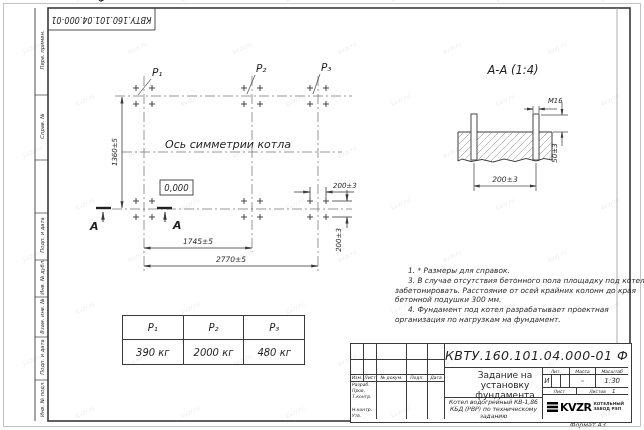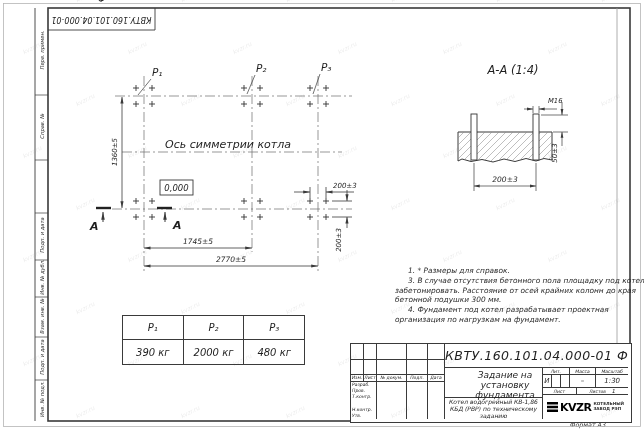--- a/index.html
+++ b/index.html
@@ -36,21 +36,21 @@
         border:1.4px solid #3a3a3a;background:#fff;z-index:4;color:#1f1f1f;}
   #tblock .abs{position:absolute;}
   .cellb{border-right:0.8px solid #3a3a3a;}
   .rowline{border-bottom:0.8px solid #3a3a3a;}
   .tbl-small{font-size:4.5px;font-style:italic;color:#222;}
   #designation{left:93px;top:0;width:184px;height:24px;border-left:1px solid #3a3a3a;
         border-bottom:1px solid #3a3a3a;text-align:center;line-height:24px;
         font-size:12.5px;font-style:italic;letter-spacing:0.5px;white-space:nowrap;}
   #doc-title{left:93px;top:24px;width:98px;height:30px;border-left:1px solid #3a3a3a;
         border-bottom:0.8px solid #3a3a3a;text-align:center;font-size:9px;
-        font-style:italic;line-height:1.12;padding-top:2px;padding-left:23px;}
+        line-height:1.12;padding-top:2px;padding-left:23px;}
   #doc-subtitle{left:93px;top:54px;width:98px;height:21px;border-left:1px solid #3a3a3a;
         text-align:center;font-size:6px;font-style:italic;line-height:1.15;padding-top:1px;}
   .flexr{display:flex;}
   .fcell{box-sizing:border-box;text-align:center;overflow:hidden;}
   #org-cell{left:191px;top:51px;width:86px;height:24px;border-left:1px solid #3a3a3a;
         display:flex;align-items:center;justify-content:center;gap:2px;}
   #kvzr-word{font-weight:bold;font-size:11px;letter-spacing:-0.5px;color:#000;}
   #org-name{font-size:4.2px;font-weight:bold;color:#333;line-height:1.15;text-align:left;}
   #format-label{position:absolute;left:548px;top:421px;width:80px;text-align:center;
         font-size:6.3px;font-style:italic;color:#333;}

